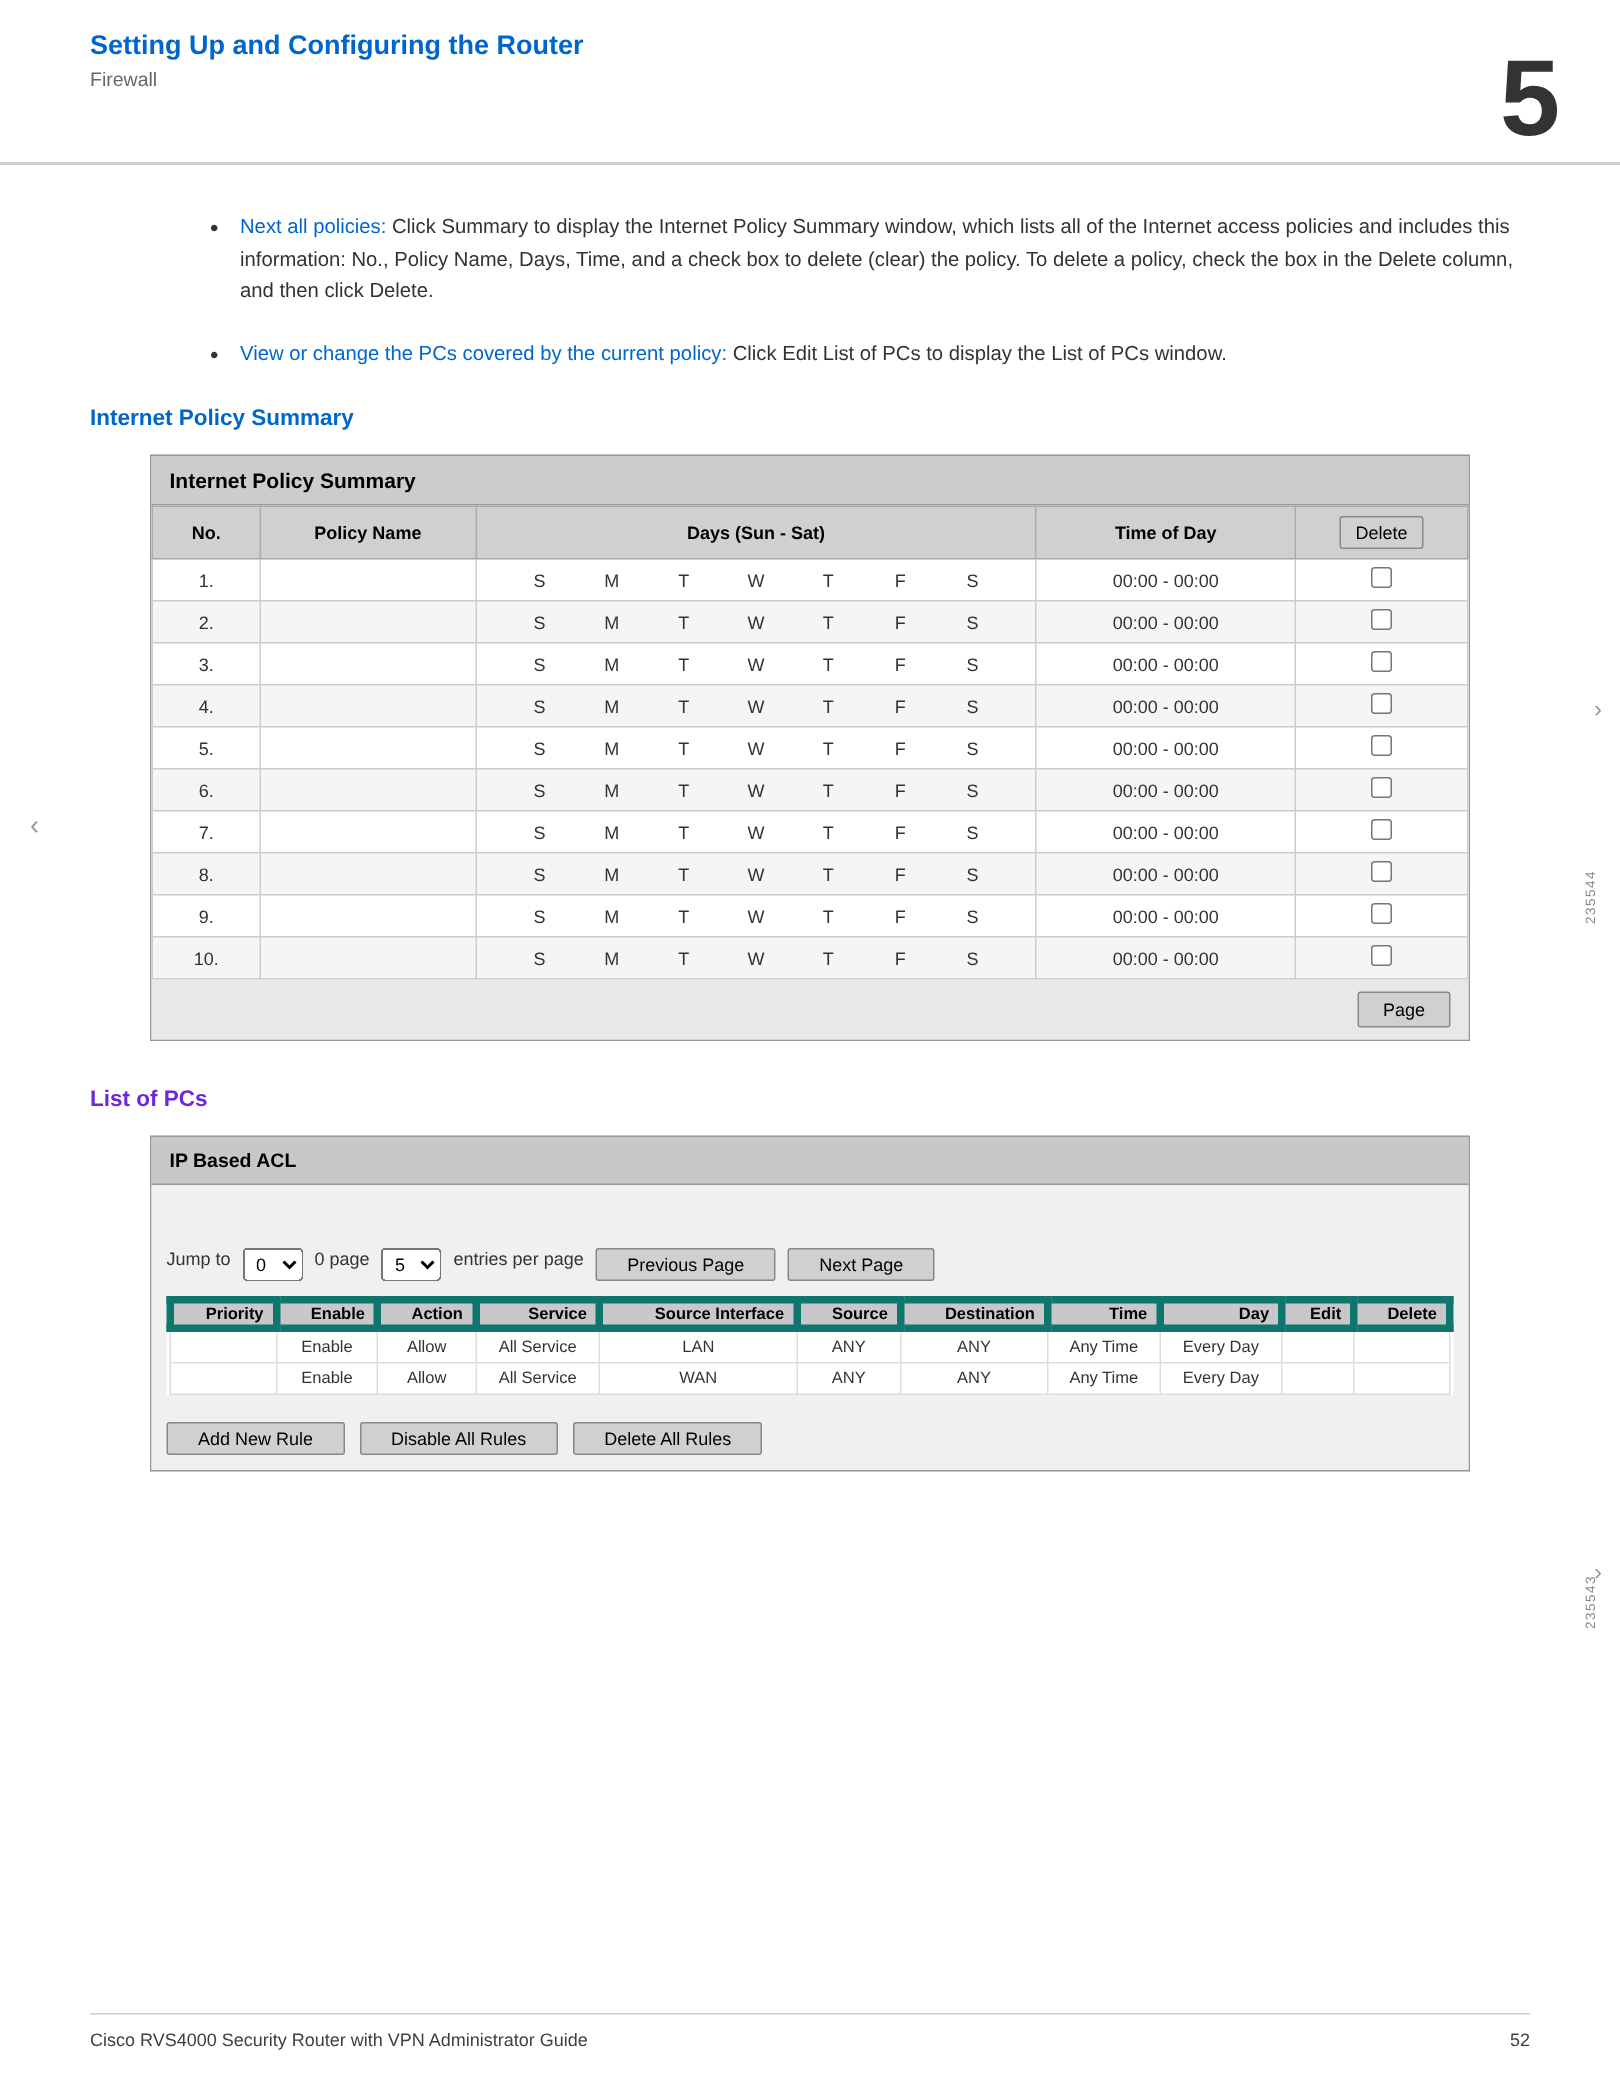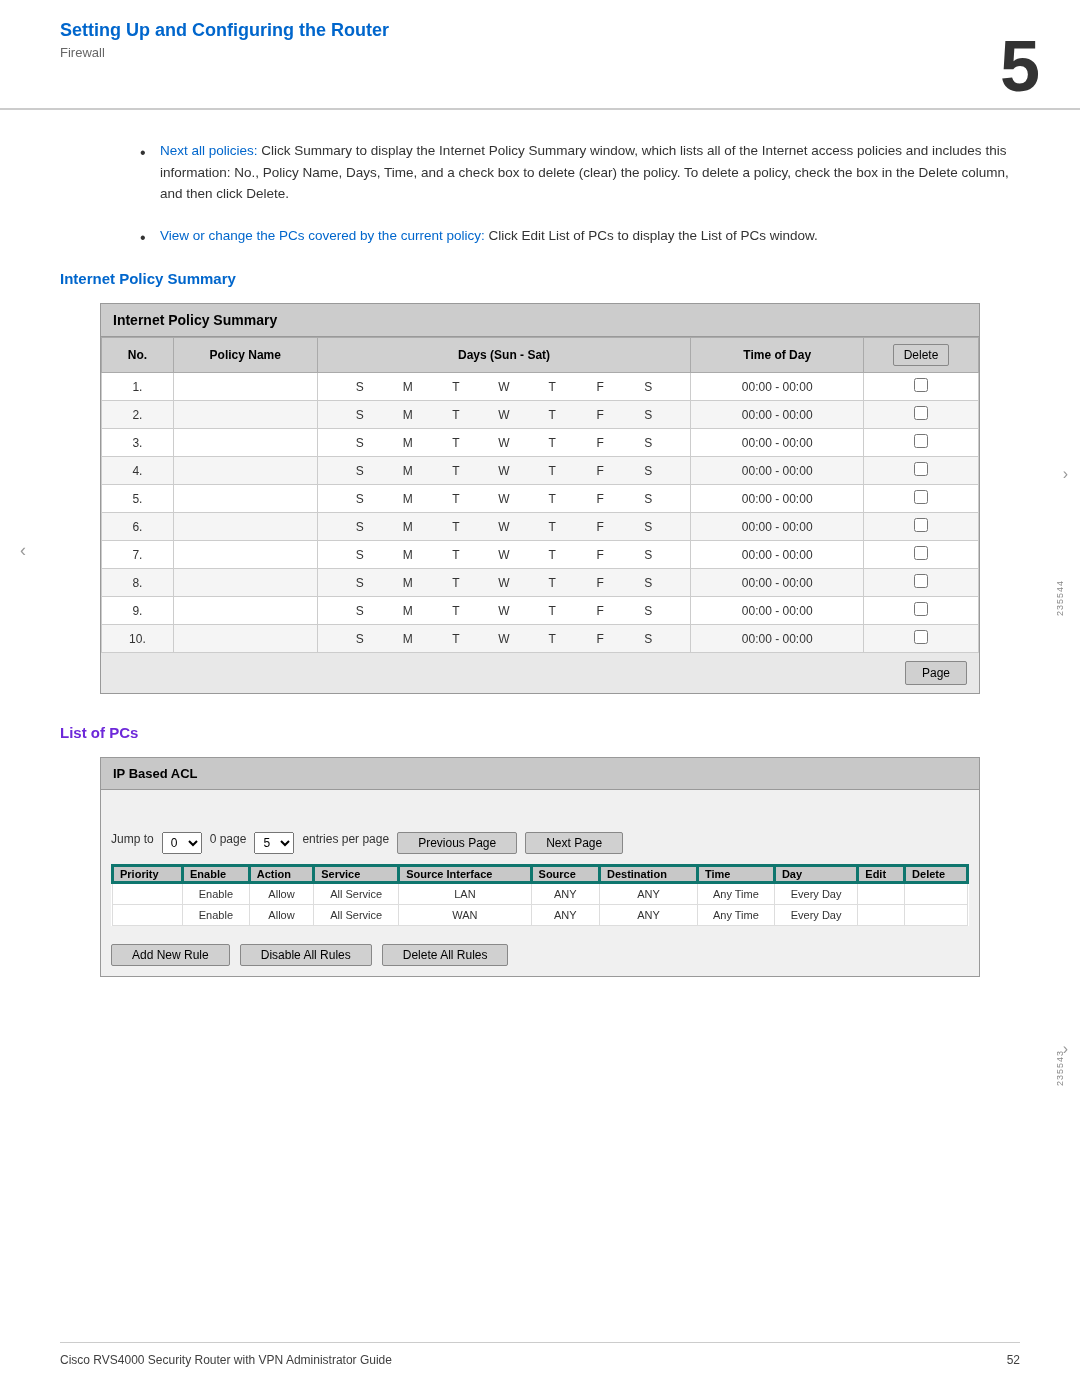--- a/index.html
+++ b/index.html
@@ -234,24 +234,24 @@
       border-collapse: collapse;
       background: #fff;
       font-size: 11px;
       margin-bottom: 10px;
     }
     .acl-table thead tr {
       background: #c8c8c8;
     }
     .acl-table thead th {
       padding: 1px 6px;
-      text-align: left;
+      text-align: right;
       font-weight: bold;
       font-size: 11px;
-      border: 3px solid #0f766e;
+      border: 5px solid #0f766e;
       color: #000;
     }
     .acl-table tbody tr {
       background: #fff;
     }
     .acl-table tbody td {
       padding: 4px 6px;
       text-align: center;
       border: 1px solid #ddd;
       font-size: 11px;

